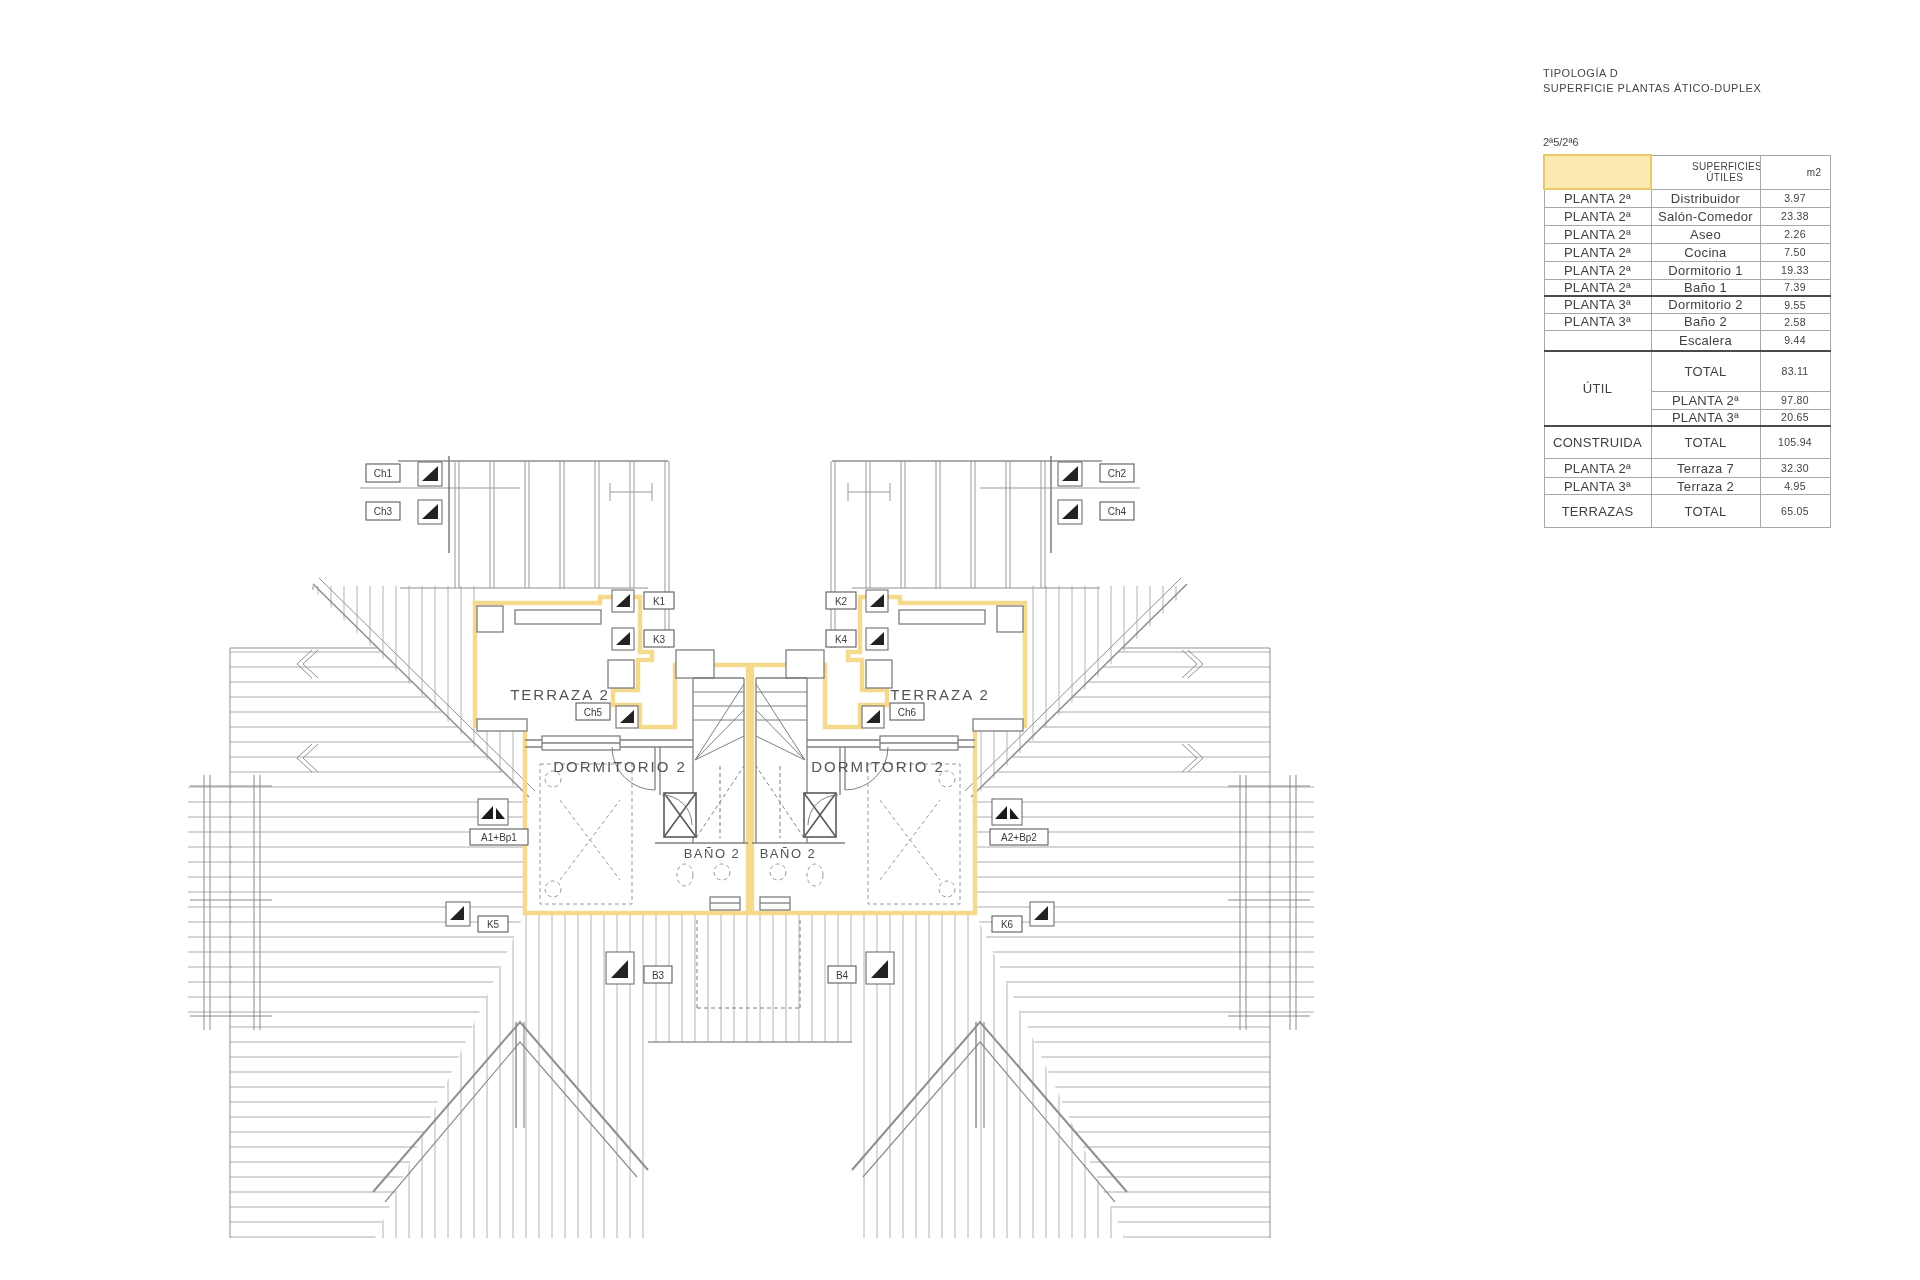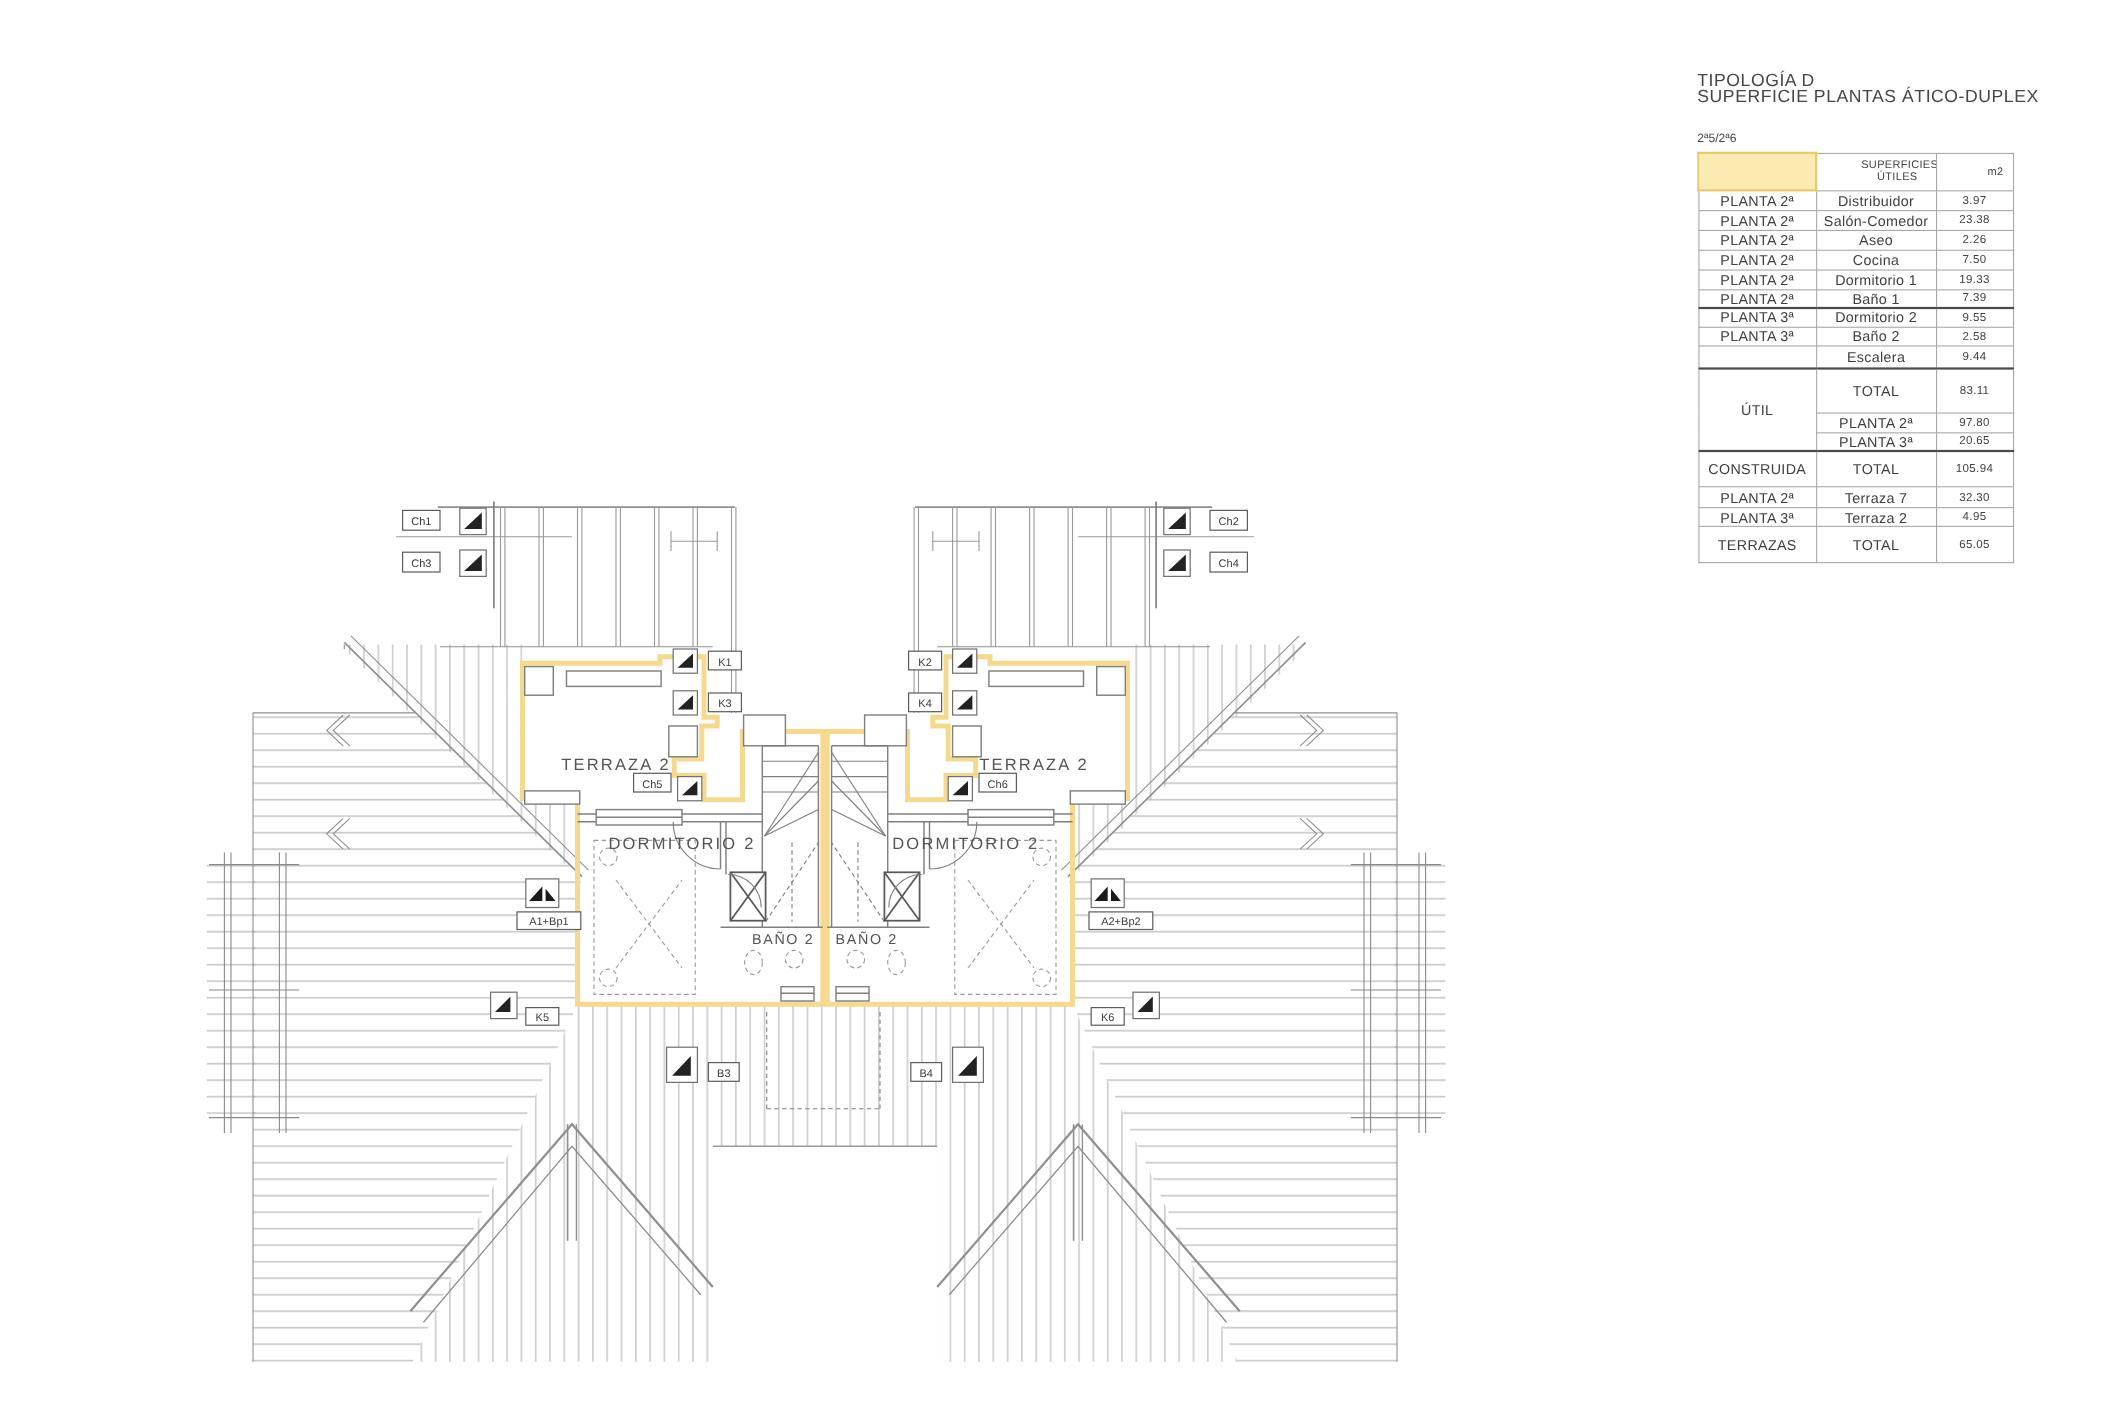--- a/index.html
+++ b/index.html
@@ -6,22 +6,22 @@
   #stage{position:relative;width:1920px;height:1280px;background:#fff;overflow:hidden;
          font-family:"Liberation Sans", sans-serif;color:#3c3c3c;}
   #plan{position:absolute;left:0;top:0;}
   svg text{font-family:"Liberation Sans", sans-serif;fill:#4d4d4d;}
   .tagtxt{font-size:10px;fill:#3a3a3a;}
   .roomtxt{font-size:15px;letter-spacing:2px;fill:#545454;}
   .roomtxt2{font-size:13px;letter-spacing:1.5px;fill:#545454;}
 
   
   #panel{position:absolute;left:1543px;top:66px;width:300px;}
-  #panel .t1{font-size:16px;letter-spacing:.5px;line-height:15px;white-space:nowrap;color:#454545;}
-  #panel .sub{font-size:11px;margin-top:24px;margin-bottom:6px;color:#454545;}
+  #panel .t1{font-size:11px;letter-spacing:.5px;line-height:15px;white-space:nowrap;color:#454545;}
+  #panel .sub{font-size:11px;margin-top:40px;margin-bottom:6px;color:#454545;}
   table.surf{border-collapse:collapse;table-layout:fixed;width:286px;margin-top:2px;}
   table.surf td{border:1px solid #a8a8a8;font-size:13px;text-align:center;vertical-align:middle;
                 padding:0 2px;color:#3f3f3f;letter-spacing:.3px;overflow:hidden;white-space:nowrap;}
   table.surf .num{font-size:10.5px;}
   table.surf tr.hd td{font-size:10px;padding-left:40px;}
   table.surf td.yellow{background:#FCEBB0;border:2px solid #E9C968;}
   table.surf tr.heavy td{border-top:2px solid #4a4a4a;}
   .h36{height:34px}.h20{height:18px}.h19{height:17px}.h23{height:21px}
   .h42{height:40px}.h17{height:15px}.h35{height:33px}.h21{height:19px}
 </style>

